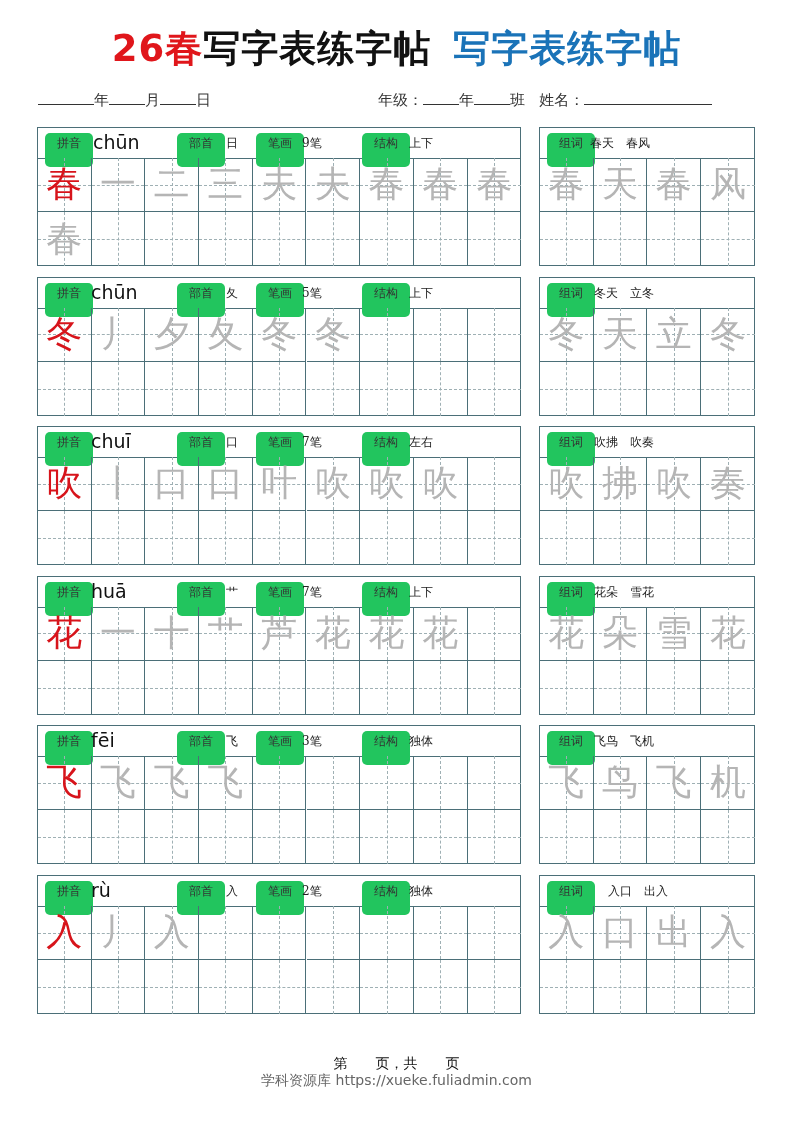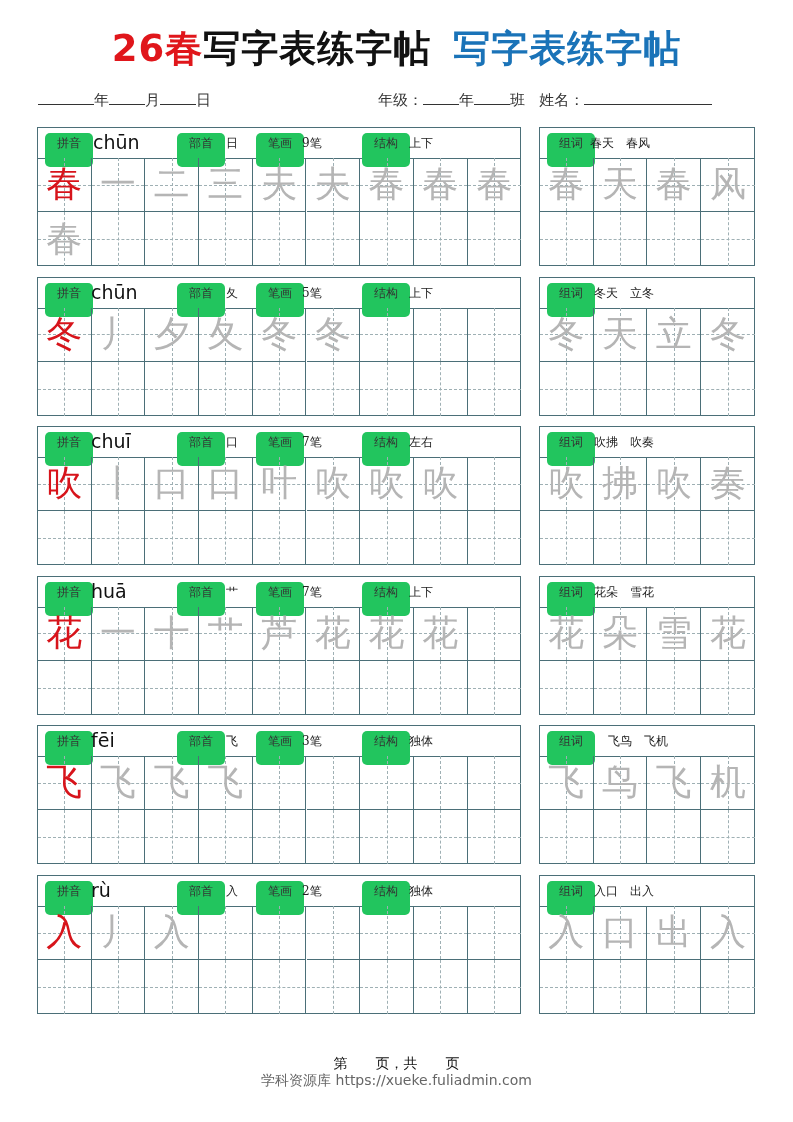--- a/index.html
+++ b/index.html
@@ -364,21 +364,21 @@
         <div class="cell" style="left:214.8px;top:54px;width:53.7px;height:54px;border-bottom:none;"></div>
         <div class="cell" style="left:268.5px;top:54px;width:53.7px;height:54px;border-bottom:none;"></div>
         <div class="cell" style="left:322.20000000000005px;top:54px;width:53.7px;height:54px;border-bottom:none;"></div>
         <div class="cell" style="left:375.90000000000003px;top:54px;width:53.7px;height:54px;border-bottom:none;"></div>
         <div class="cell" style="left:429.6px;top:54px;width:53.7px;height:54px;border-right:none;border-bottom:none;"></div>
       </div>
     </div>
     <div class="blk" style="left: 539px; top: 725.4px; width: 216px; height: 139px;">
       <div class="hdr">
       <span class="tag" style="left:7px">组词</span>
-      <span class="val" style="left:68px">飞鸟　飞机</span>
+      <span class="val" style="left:54px">飞鸟　飞机</span>
     </div>
       <div class="grid">
         <div class="cell" style="left:0px;top:0px;width:53.7px;height:54px;">
           <span class="ch gray">飞</span>
         </div>
         <div class="cell" style="left:53.7px;top:0px;width:53.7px;height:54px;">
           <span class="ch gray">鸟</span>
         </div>
         <div class="cell" style="left:107.4px;top:0px;width:53.7px;height:54px;">
           <span class="ch gray">飞</span>
@@ -426,21 +426,21 @@
         <div class="cell" style="left:214.8px;top:54px;width:53.7px;height:54px;border-bottom:none;"></div>
         <div class="cell" style="left:268.5px;top:54px;width:53.7px;height:54px;border-bottom:none;"></div>
         <div class="cell" style="left:322.20000000000005px;top:54px;width:53.7px;height:54px;border-bottom:none;"></div>
         <div class="cell" style="left:375.90000000000003px;top:54px;width:53.7px;height:54px;border-bottom:none;"></div>
         <div class="cell" style="left:429.6px;top:54px;width:53.7px;height:54px;border-right:none;border-bottom:none;"></div>
       </div>
     </div>
     <div class="blk" style="left: 539px; top: 875px; width: 216px; height: 139px;">
       <div class="hdr">
       <span class="tag" style="left:7px">组词</span>
-      <span class="val" style="left:54px">入口　出入</span>
+      <span class="val" style="left:68px">入口　出入</span>
     </div>
       <div class="grid">
         <div class="cell" style="left:0px;top:0px;width:53.7px;height:54px;">
           <span class="ch gray">入</span>
         </div>
         <div class="cell" style="left:53.7px;top:0px;width:53.7px;height:54px;">
           <span class="ch gray">口</span>
         </div>
         <div class="cell" style="left:107.4px;top:0px;width:53.7px;height:54px;">
           <span class="ch gray">出</span>

